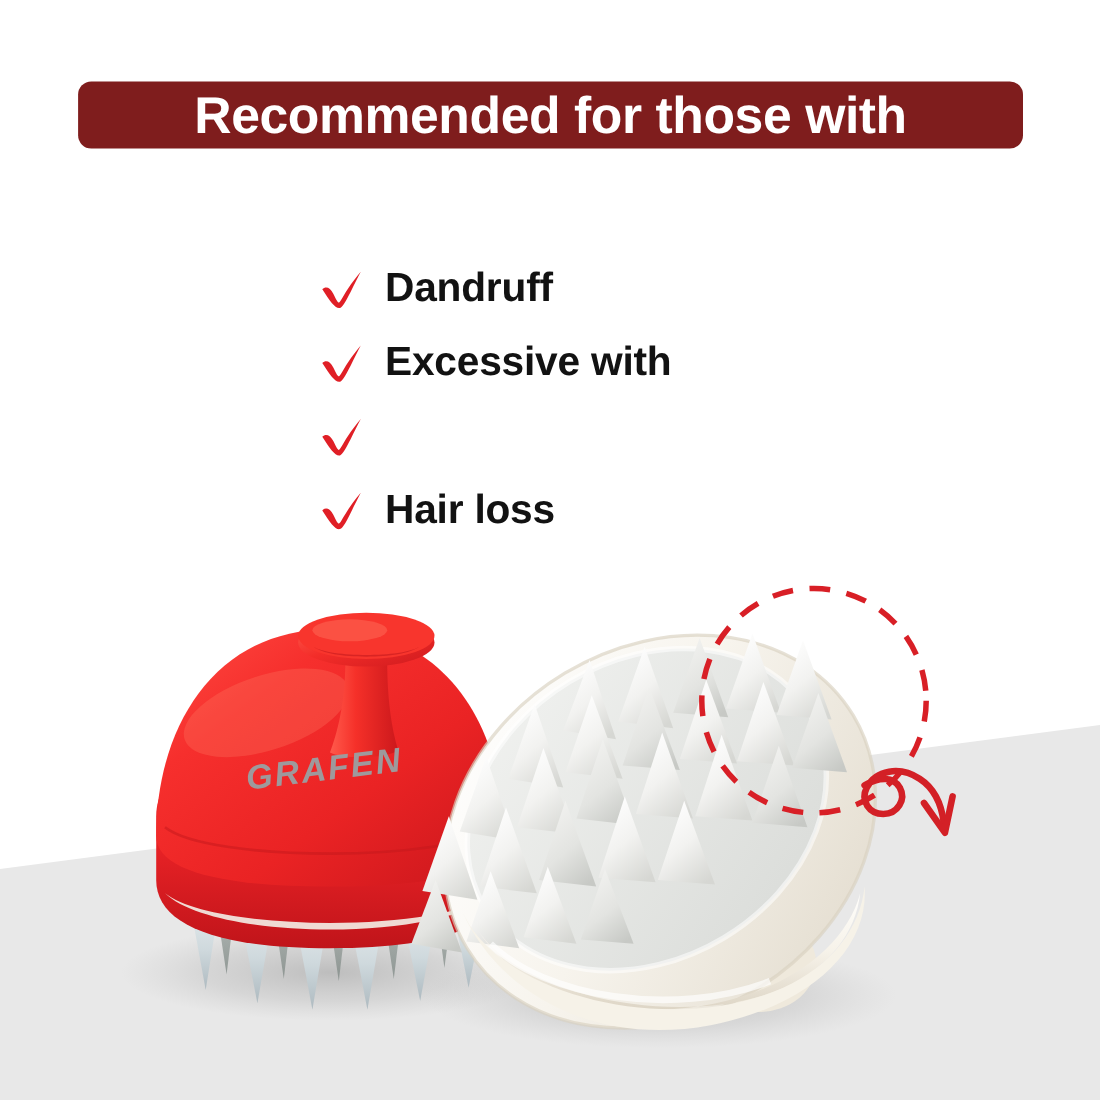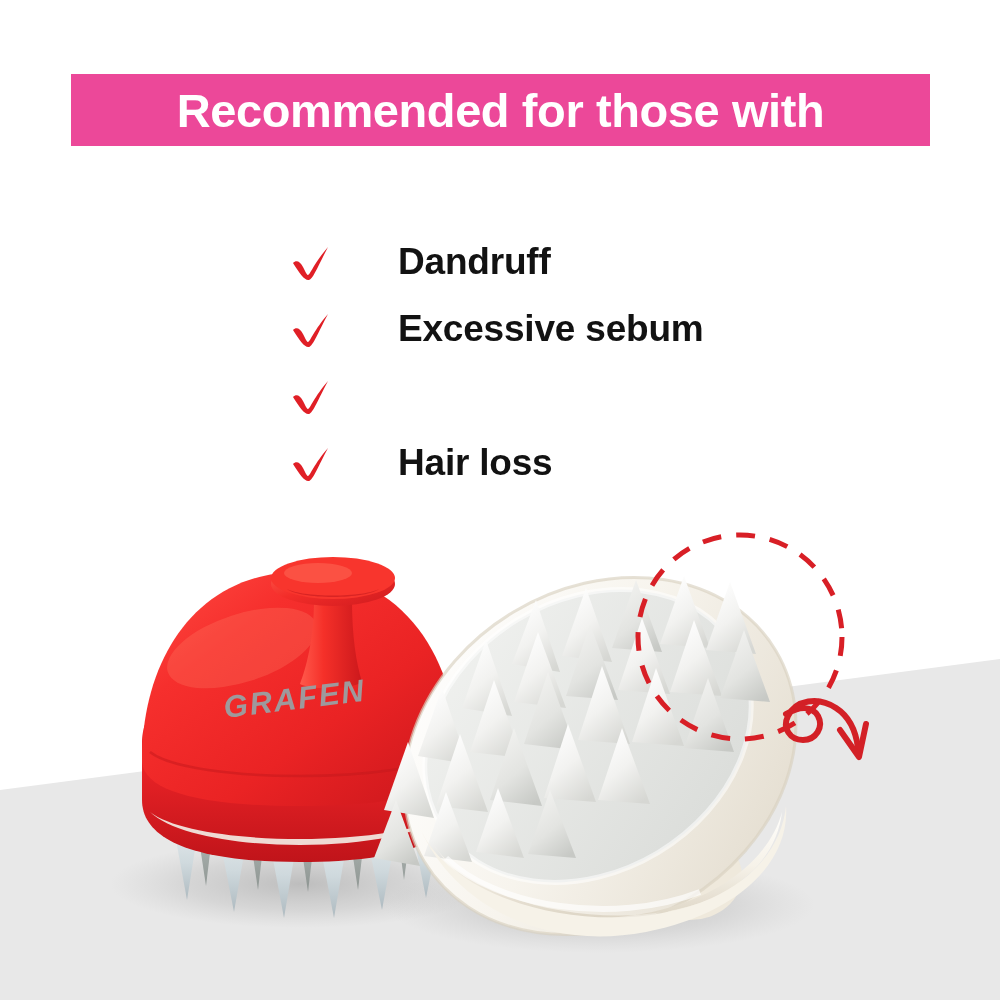--- a/index.html
+++ b/index.html
@@ -29,26 +29,27 @@
     width: 1000px; height: 1000px;
     z-index: 1;
   }
 
   
   .banner {
     position: absolute;
     left: 71px;
     top: 74px;
     width: 859px;
-    height: 72px;
-    background: #ec4899;
+    height: 61px;
+    background: #7f1d1d;
     z-index: 5;
     display: flex;
     align-items: center;
     justify-content: center;
+    border-radius: 12px;
   }
   .banner-title {
     color: #ffffff;
     font-size: 47px;
     font-weight: bold;
     letter-spacing: -0.4px;
     line-height: 1;
     white-space: nowrap;
     font-family: "Liberation Sans", sans-serif;
   }
@@ -57,21 +58,20 @@
   .checklist {
     position: absolute;
     left: 288px;
     top: 228px;
     z-index: 6;
   }
   .check-row {
     display: flex;
     align-items: center;
     height: 67px;
-    gap: 48px;
   }
   .check-mark {
     width: 46px;
     height: 46px;
     flex: 0 0 46px;
     display: block;
   }
   .check-label {
     font-size: 37px;
     font-weight: bold;
@@ -311,21 +311,21 @@
         <path d="M5,24 C8,21 12,22 15,28 C18,34 19,36 20,36 C22,36 26,24 40,8
                  C30,27 25,40 21,41 C17,42 12,35 5,24 Z" fill="#e01f26"></path>
       </svg>
       <span class="check-label">Dandruff</span>
     </div>
     <div class="check-row">
       <svg class="check-mark" viewBox="0 0 46 46">
         <path d="M5,24 C8,21 12,22 15,28 C18,34 19,36 20,36 C22,36 26,24 40,8
                  C30,27 25,40 21,41 C17,42 12,35 5,24 Z" fill="#e01f26"></path>
       </svg>
-      <span class="check-label">Excessive sebum</span>
+      <span class="check-label">Excessive with</span>
     </div>
     <div class="check-row">
       <svg class="check-mark" viewBox="0 0 46 46">
         <path d="M5,24 C8,21 12,22 15,28 C18,34 19,36 20,36 C22,36 26,24 40,8
                  C30,27 25,40 21,41 C17,42 12,35 5,24 Z" fill="#e01f26"></path>
       </svg>
     </div>
     <div class="check-row">
       <svg class="check-mark" viewBox="0 0 46 46">
         <path d="M5,24 C8,21 12,22 15,28 C18,34 19,36 20,36 C22,36 26,24 40,8

